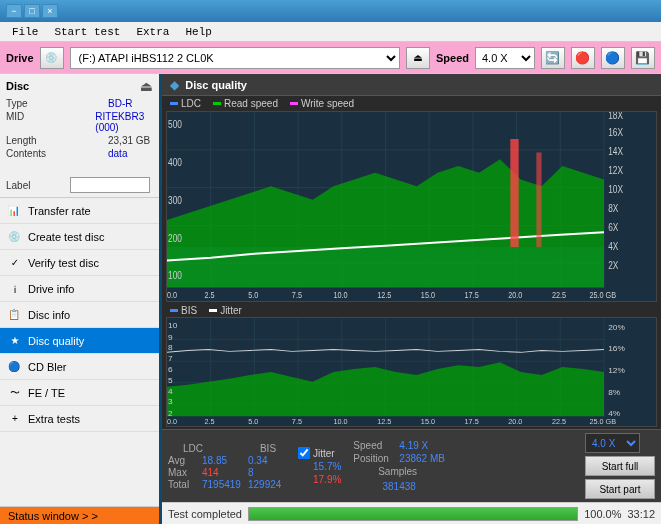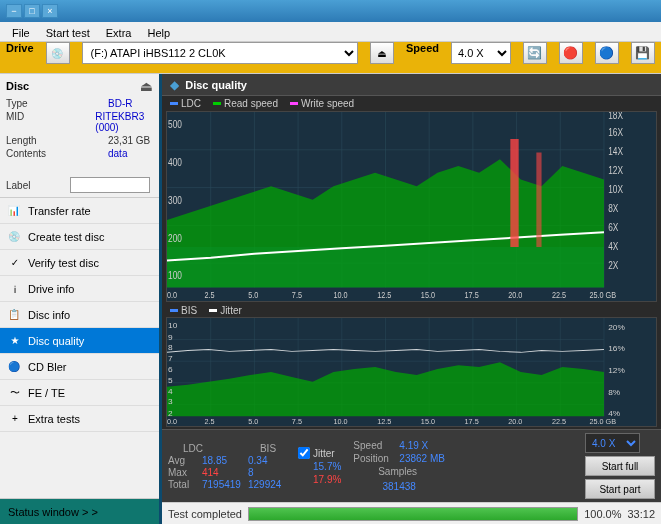--- a/index.html
+++ b/index.html
@@ -25,39 +25,40 @@
       font-size: 9px;
       display: flex; align-items: center; justify-content: center;
       cursor: pointer;
     }
 
     
     .menu-bar {
       background: #f0f0f0;
       height: 20px;
       display: flex;
-      align-items: flex-end;
+      align-items: center;
       padding: 0 4px;
       border-bottom: 1px solid #ccc;
+      font-family: Liberation Mono, monospace;
     }
     .menu-item {
       padding: 2px 8px;
       font-size: 11px;
       cursor: pointer;
     }
 
     
     .drive-bar {
-      background: #eab308;
+      background: #f9a8d4;
       height: 32px;
       display: flex;
-      align-items: flex-start;
+      align-items: center;
       padding: 0 6px;
       border-bottom: 1px solid #ccc;
-      gap: 12px;
+      gap: 6px;
     }
     .drive-label { font-size: 11px; font-weight: bold; }
     .drive-select {
       flex: 1;
       height: 22px;
       font-size: 11px;
       border: 1px solid #999;
       background: white;
       padding: 0 4px;
     }
@@ -156,28 +157,28 @@
       font-size: 11px;
       cursor: pointer;
       border-bottom: 1px solid #ddd;
       gap: 6px;
     }
     .nav-item.active { background: #0078d7; color: white; }
     .nav-icon { width: 14px; height: 14px; display: flex; align-items: center; justify-content: center; font-size: 10px; }
 
     
     .status-btn {
-      height: 26px;
+      height: 18px;
       display: flex;
       align-items: center;
       padding: 0 8px;
       font-size: 11px;
       cursor: pointer;
       border-top: 1px solid #ccc;
-      background: #0f766e;
+      background: #f97316;
       gap: 4px;
     }
 
     
     .content-area {
       flex: 1;
       display: flex;
       flex-direction: column;
       background: #2a2a2a;
       overflow: hidden;

